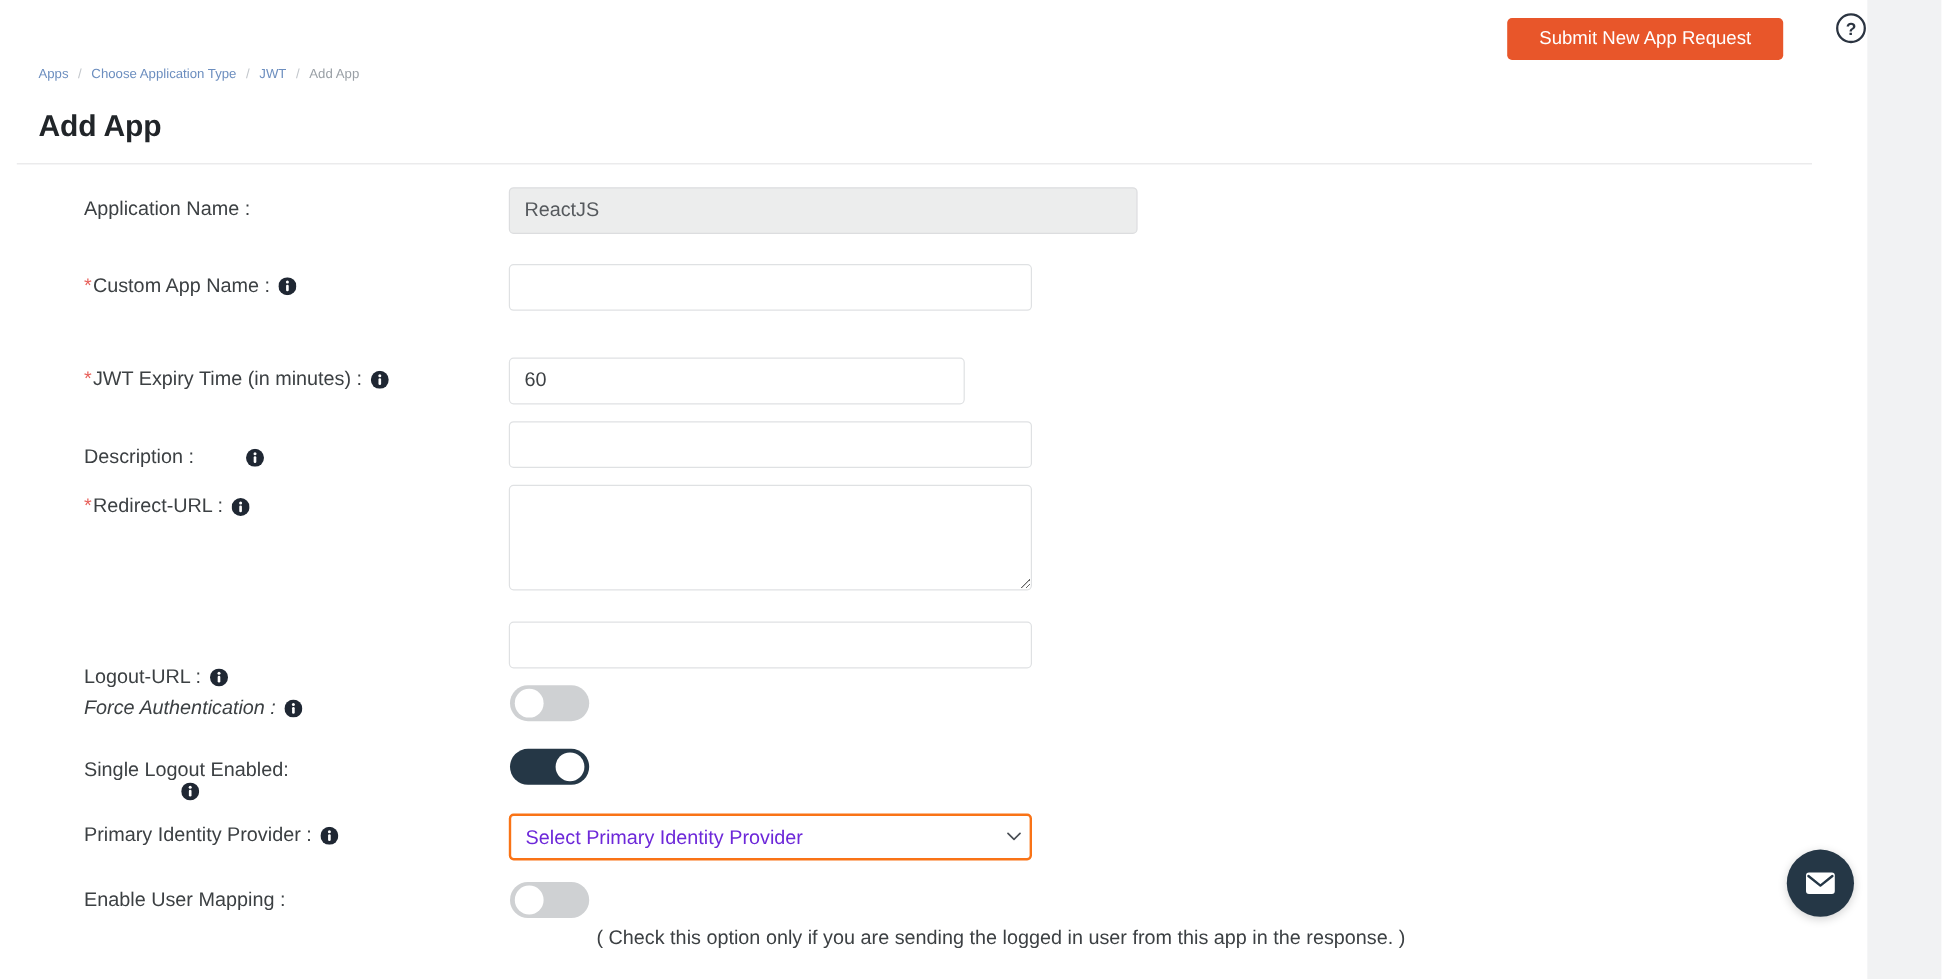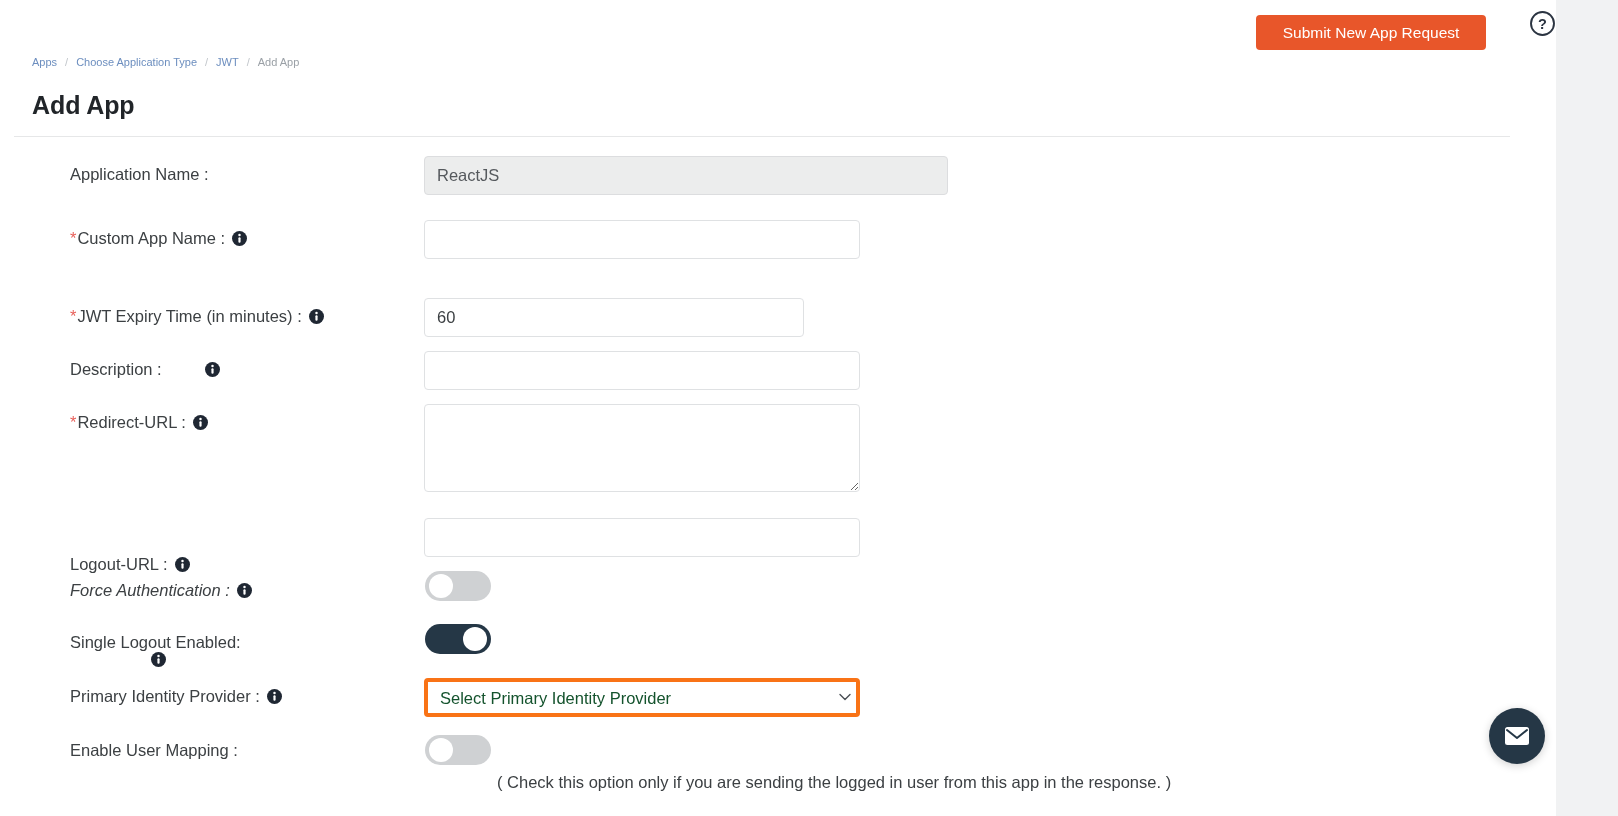--- a/index.html
+++ b/index.html
@@ -135,24 +135,24 @@
     border-radius: 50%;
     background: #ffffff;
   }
   .toggle.off .knob { left: 4px; }
   .toggle.on  .knob { left: 38px; }
 
   
   .select-box {
     position: absolute;
     background: #ffffff;
-    border: 4px solid #f97316;
+    border: 2px solid #f97316;
     border-radius: 4px;
     font-size: 16.5px;
-    color: #14532d;
+    color: #6d28d9;
     font-family: "Liberation Sans", sans-serif;
     padding: 0 12px;
     -webkit-appearance: none;
     appearance: none;
     outline: none;
     cursor: pointer;
   }
   .select-chevron {
     position: absolute;
     pointer-events: none;
@@ -234,21 +234,21 @@
         <span class="info-icon">
           <svg width="15" height="15" viewBox="0 0 15 15">
             <circle cx="7.5" cy="7.5" r="7.5" fill="#1f2733"></circle>
             <circle cx="7.5" cy="4.1" r="1.25" fill="#ffffff"></circle>
             <rect x="6.4" y="6.2" width="2.2" height="5.6" rx="1.05" fill="#ffffff"></rect>
           </svg>
         </span>
       </div>
       <input class="text-input" style="top: 298px; left: 424px; width: 380px; height: 39px;" value="60">
 
-      <div class="field-label" style="top:360px; left:70px;gap:36px;">
+      <div class="field-label" style="top:372px; left:70px;gap:36px;">
         <span>Description :</span>
         <span class="info-icon">
           <svg width="15" height="15" viewBox="0 0 15 15">
             <circle cx="7.5" cy="7.5" r="7.5" fill="#1f2733"></circle>
             <circle cx="7.5" cy="4.1" r="1.25" fill="#ffffff"></circle>
             <rect x="6.4" y="6.2" width="2.2" height="5.6" rx="1.05" fill="#ffffff"></rect>
           </svg>
         </span>
       </div>
       <input class="text-input" style="top: 351px; left: 424px; width: 436px; height: 39px;" value="">

